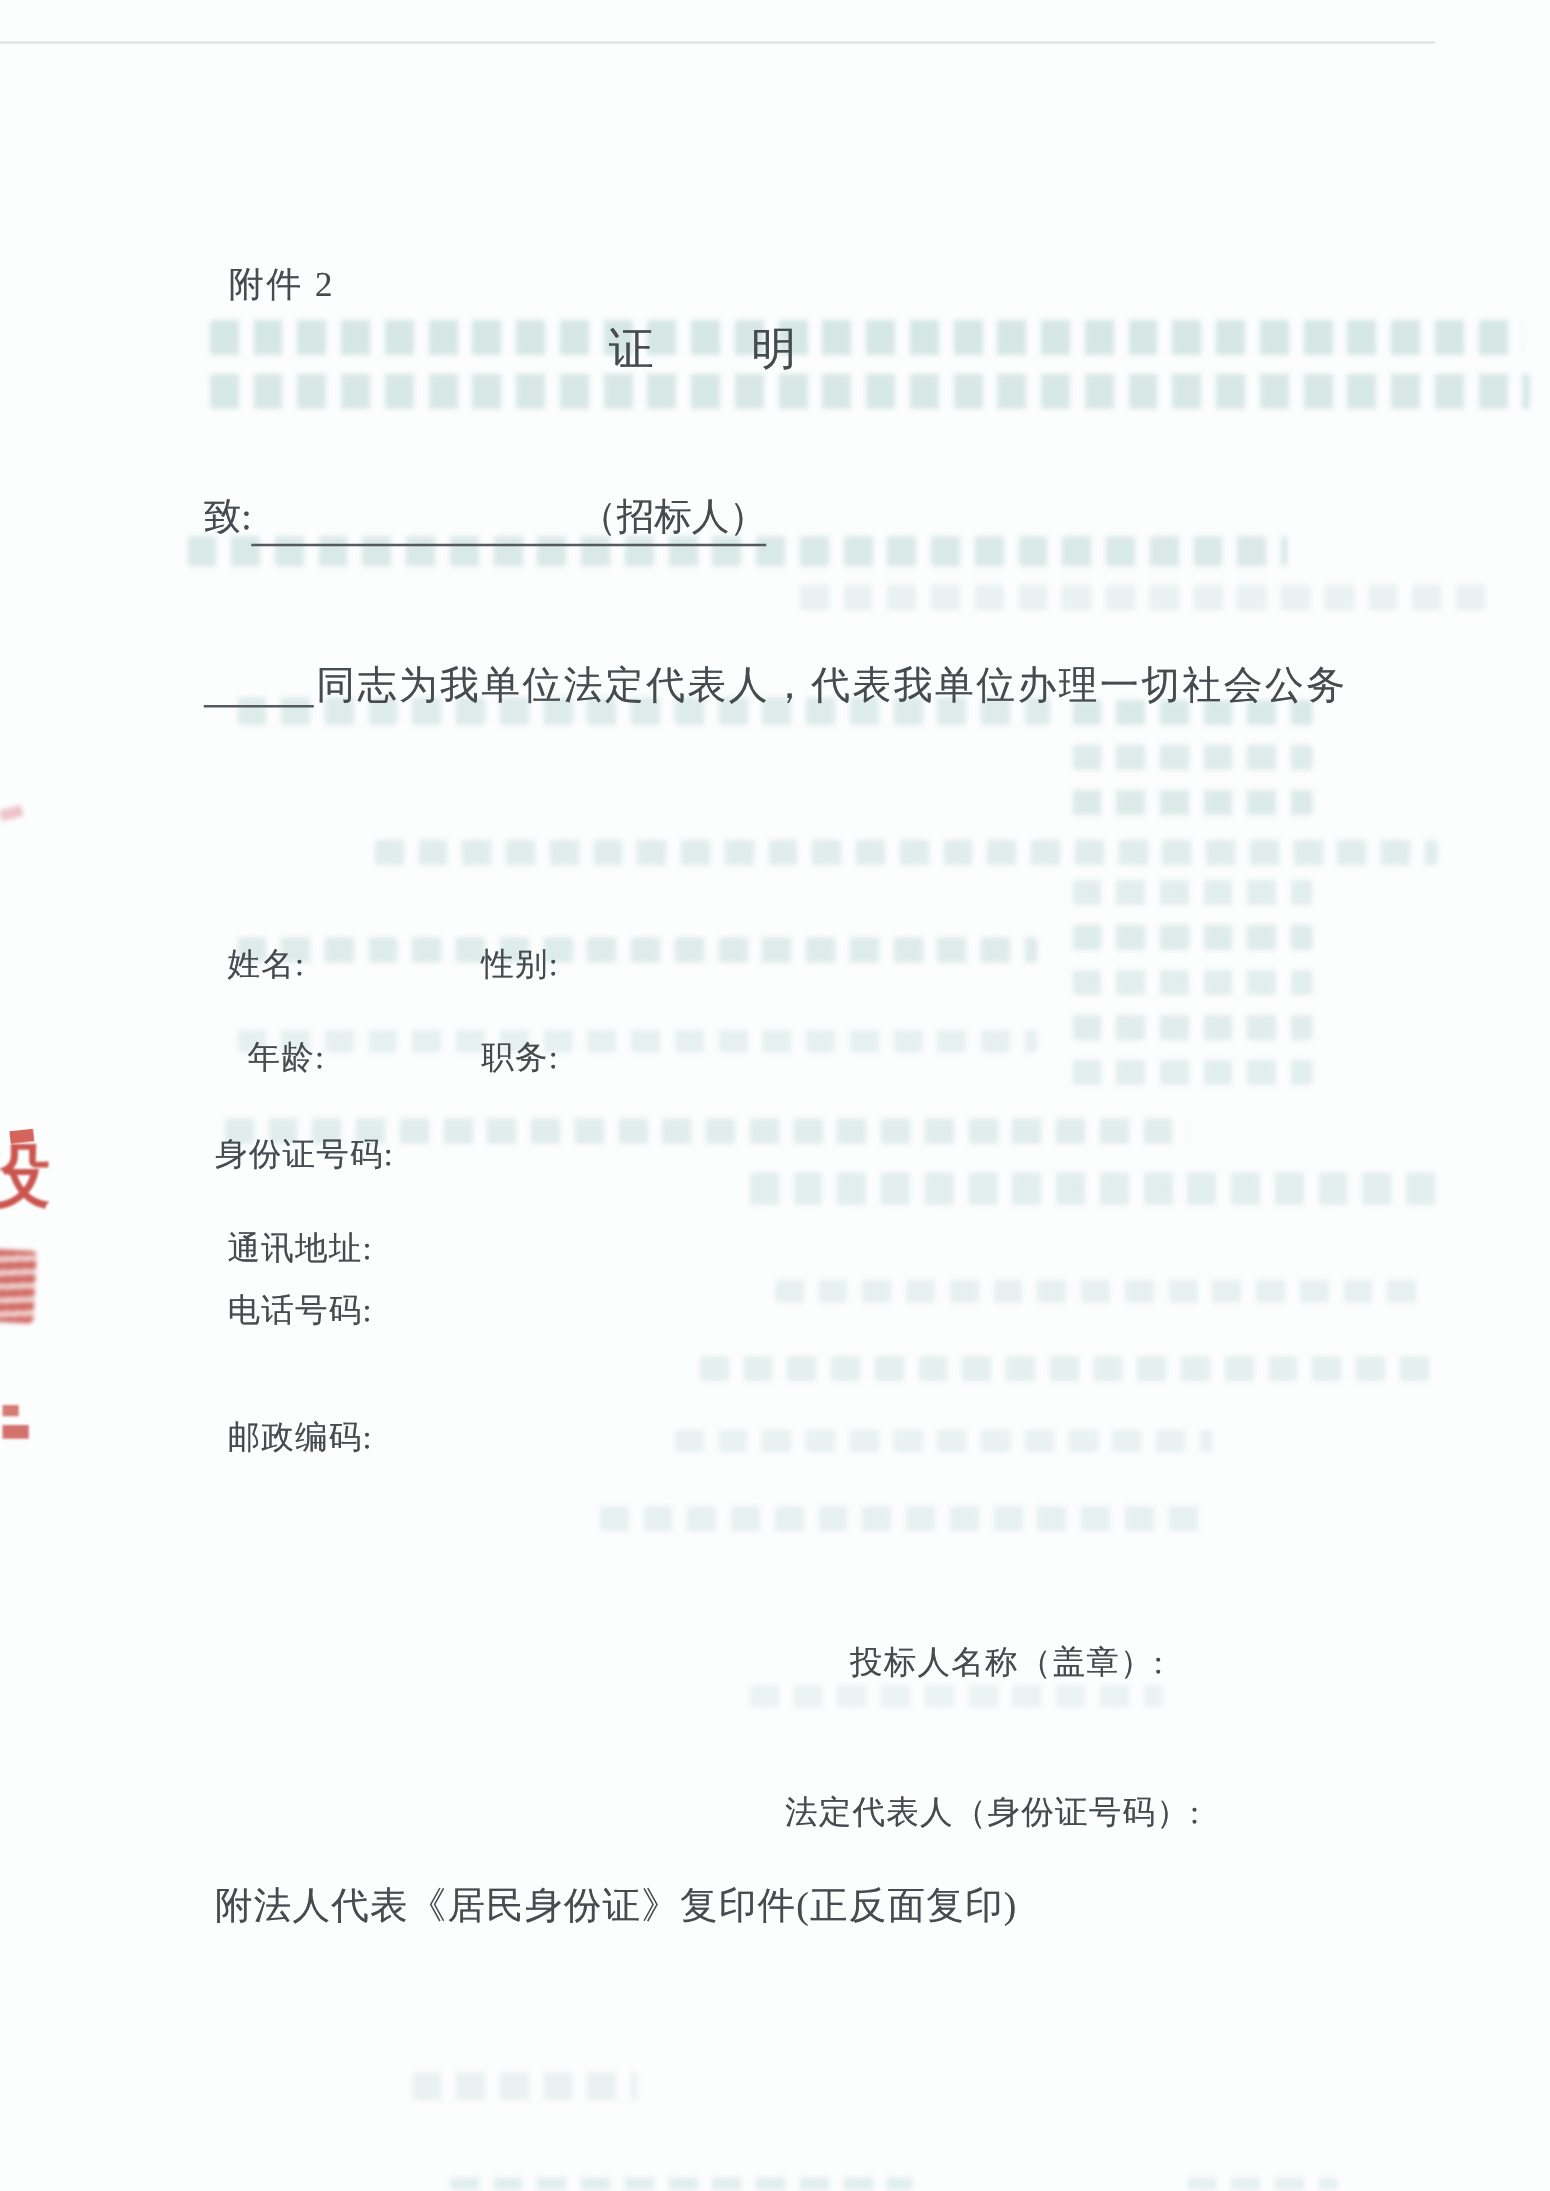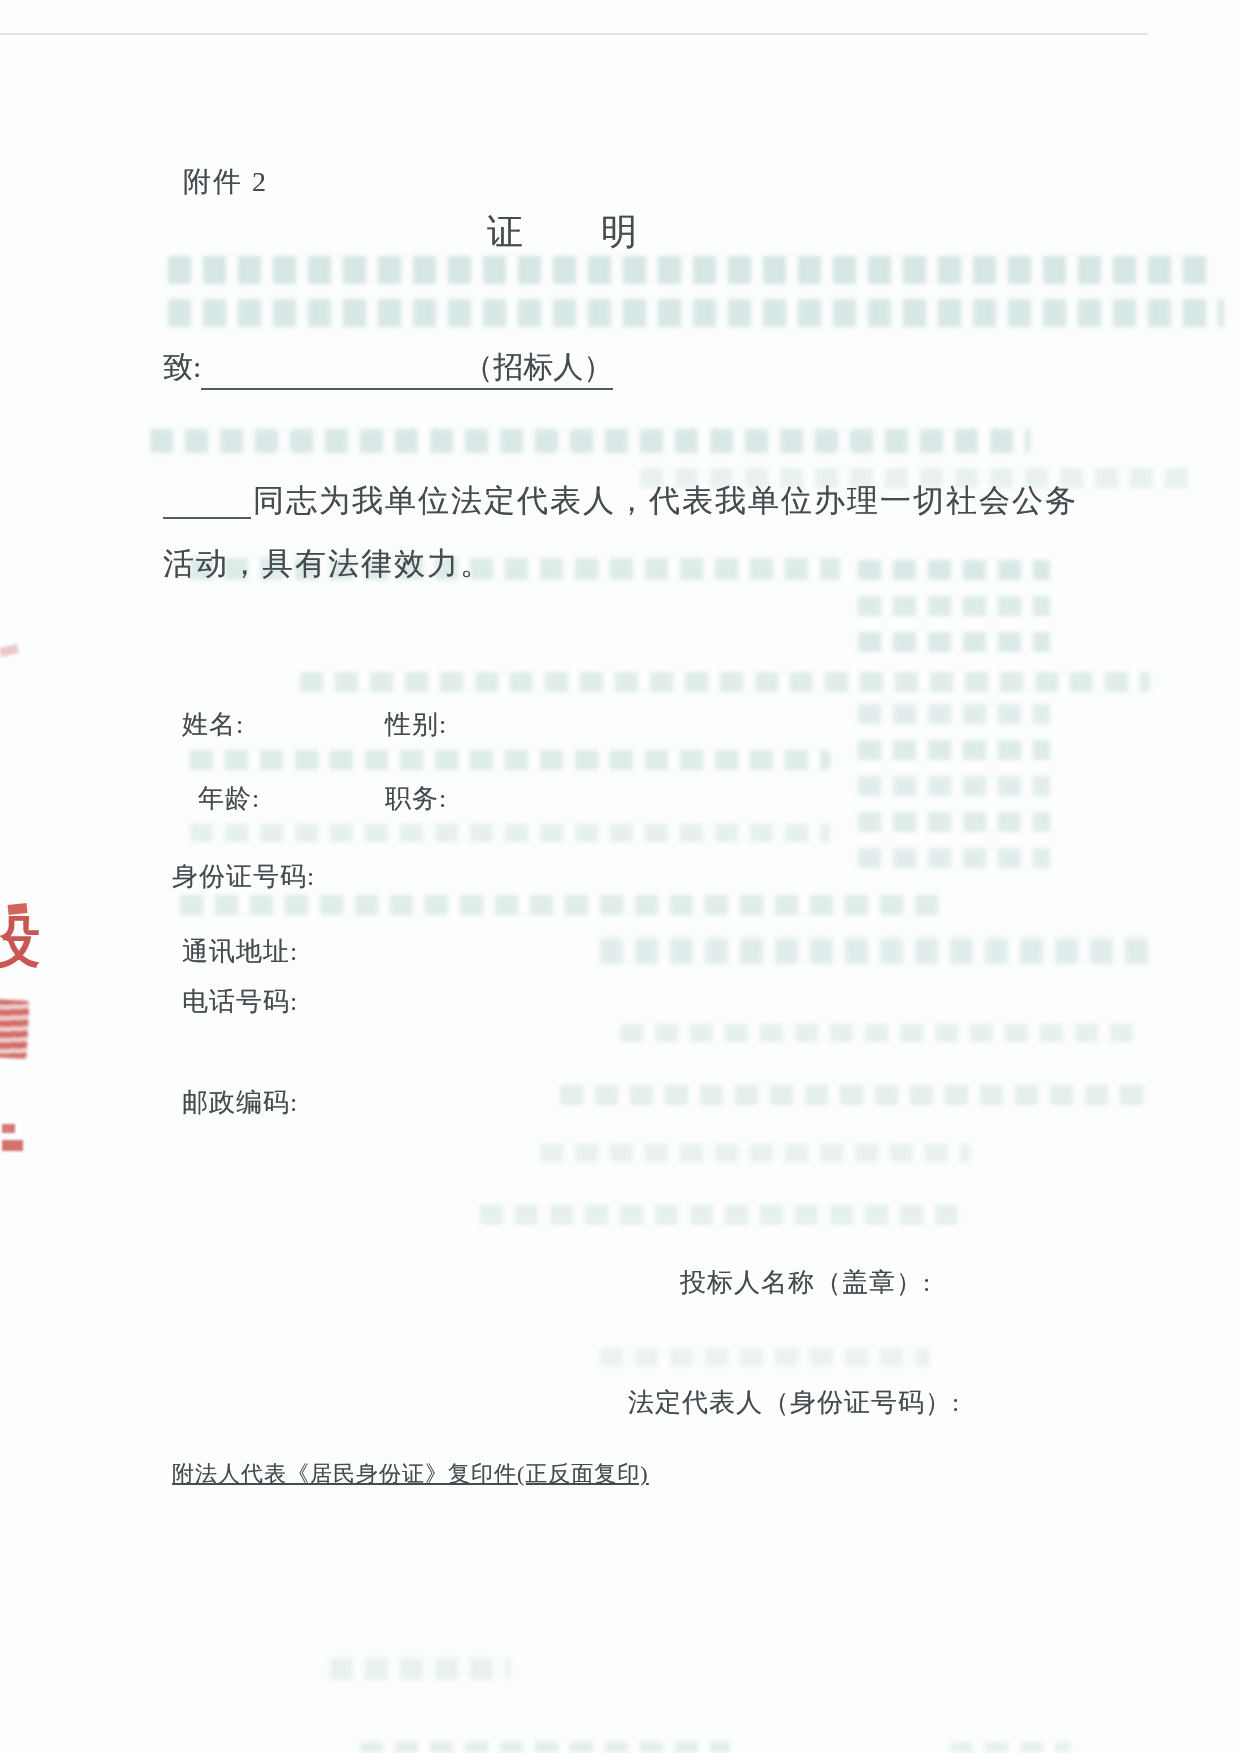--- a/index.html
+++ b/index.html
@@ -10,32 +10,33 @@
     background:#fcfdfd;
     overflow:hidden;
     font-family:"Liberation Serif","DejaVu Serif",serif;
     color:#464b4f;
   }
   .txt{
     position:absolute;
     white-space:nowrap;
     line-height:1.15;
     text-shadow:0 0 .5px rgba(70,75,80,.55);
+    margin-top:47px;
   }
   .attachment-label{left:183px;top:166px;font-size:28px;letter-spacing:2px;}
   .doc-title{left:487px;top:212px;font-size:36px;letter-spacing:2px;font-weight:500;}
   .salutation{left:163px;top:350px;font-size:30px;}
   .u-group{display:inline-block;border-bottom:2px solid #555a5e;padding-bottom:3px;}
   .blank{display:inline-block;height:1em;vertical-align:bottom;}
   .body-line{left:163px;font-size:31px;letter-spacing:2px;}
   .body-blank{display:inline-block;width:88px;height:1em;border-bottom:2px solid #555a5e;vertical-align:bottom;margin-right:2px;}
   .attachment-heading{left:183px;top:630px;font-size:26px;letter-spacing:1px;}
   .field-label{font-size:26px;letter-spacing:1px;}
   .sig-line{font-size:26px;letter-spacing:1px;}
-  .footer-note{left:172px;top:1461px;font-size:22px;letter-spacing:1px;text-decoration:underline;}
+  .footer-note{left:172px;top:1461px;font-size:30px;letter-spacing:1px;}
 
   
   .ghost{
     position:absolute;
     background:repeating-linear-gradient(90deg, rgba(198,222,219,.8) 0 23px, rgba(198,222,219,0) 23px 35px);
     filter:blur(2px);
     border-radius:3px;
     pointer-events:none;
   }
   .hairline{
@@ -100,23 +101,20 @@
 
   <div class="txt doc-title">证　　明</div>
 
   <div class="txt body-line" style="top:483px">
     <span class="body-blank"></span><span>同志为我单位法定代表人，代表我单位办理一切社会公务</span>
   </div>
 
   <div class="txt salutation">
     <span>致:</span><span class="u-group"><span class="blank" style="width:262px"></span><span>（招标人）</span></span>
   </div>
-  <div class="txt body-line" style="top:546px">
-    <span>活动，具有法律效力。</span>
-  </div>
 
 
   <div class="txt field-label" style="left:182px;top:710px">姓名:</div>
   <div class="txt field-label" style="left:385px;top:710px">性别:</div>
 
   <div class="txt field-label" style="left:198px;top:784px">年龄:</div>
   <div class="txt field-label" style="left:385px;top:784px">职务:</div>
 
   <div class="txt field-label" style="left:172px;top:862px">身份证号码:</div>
 

